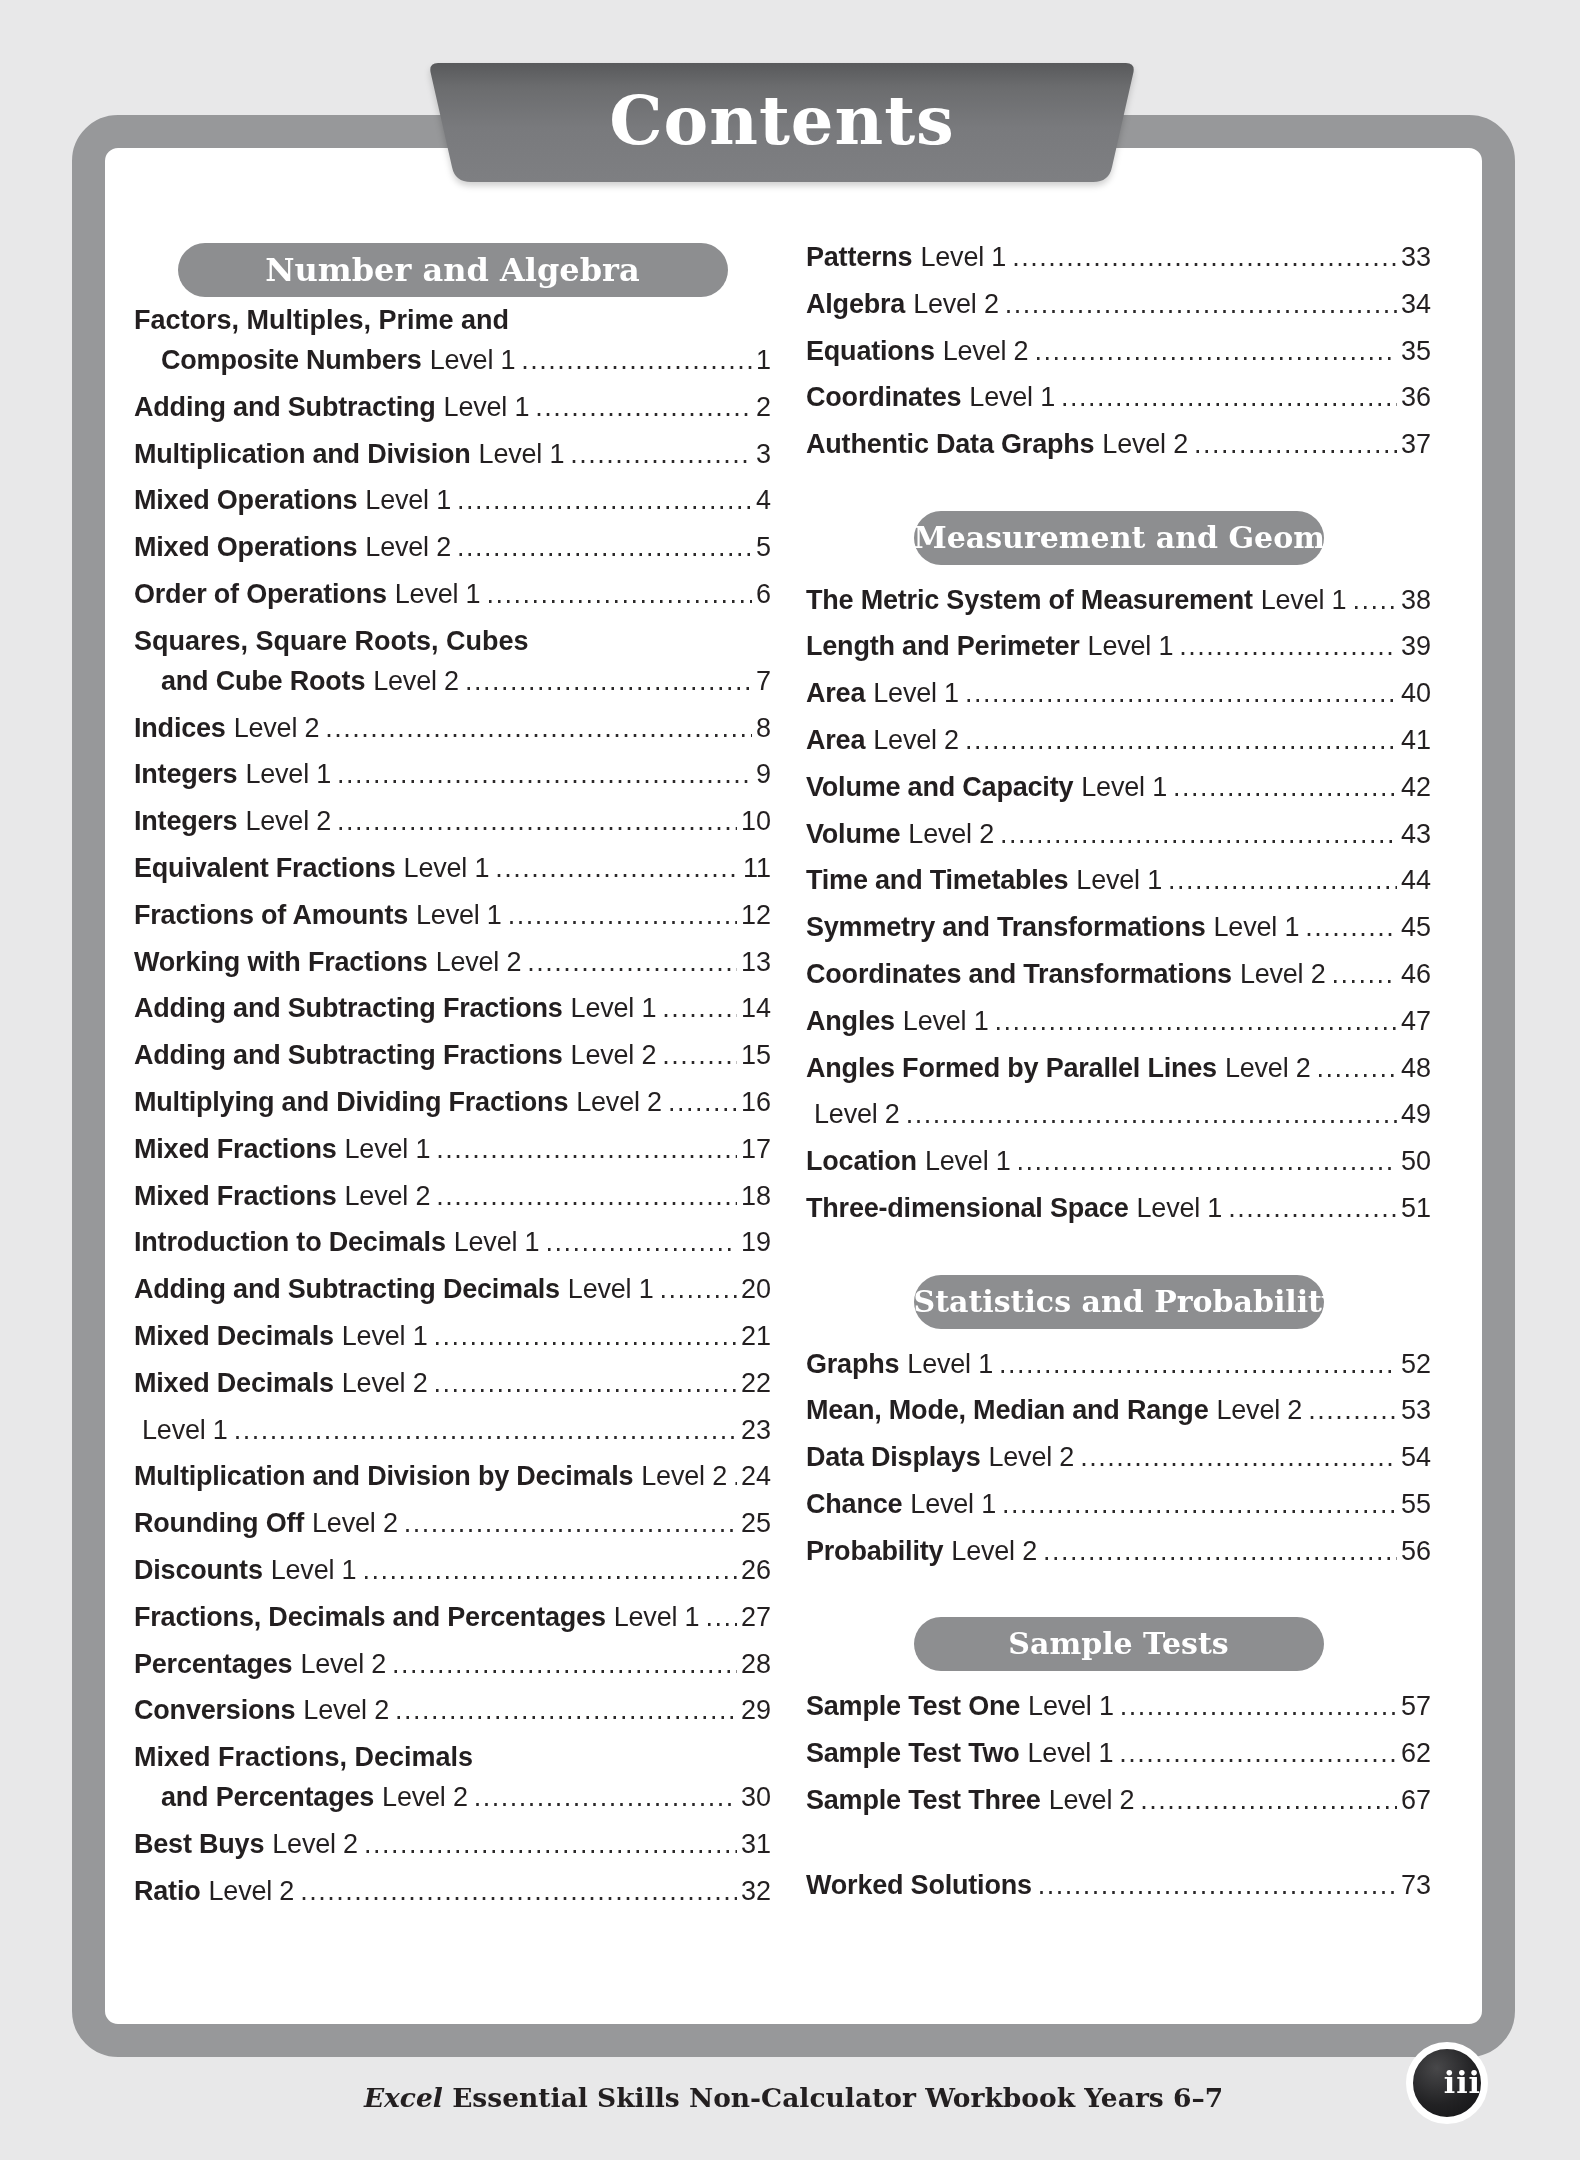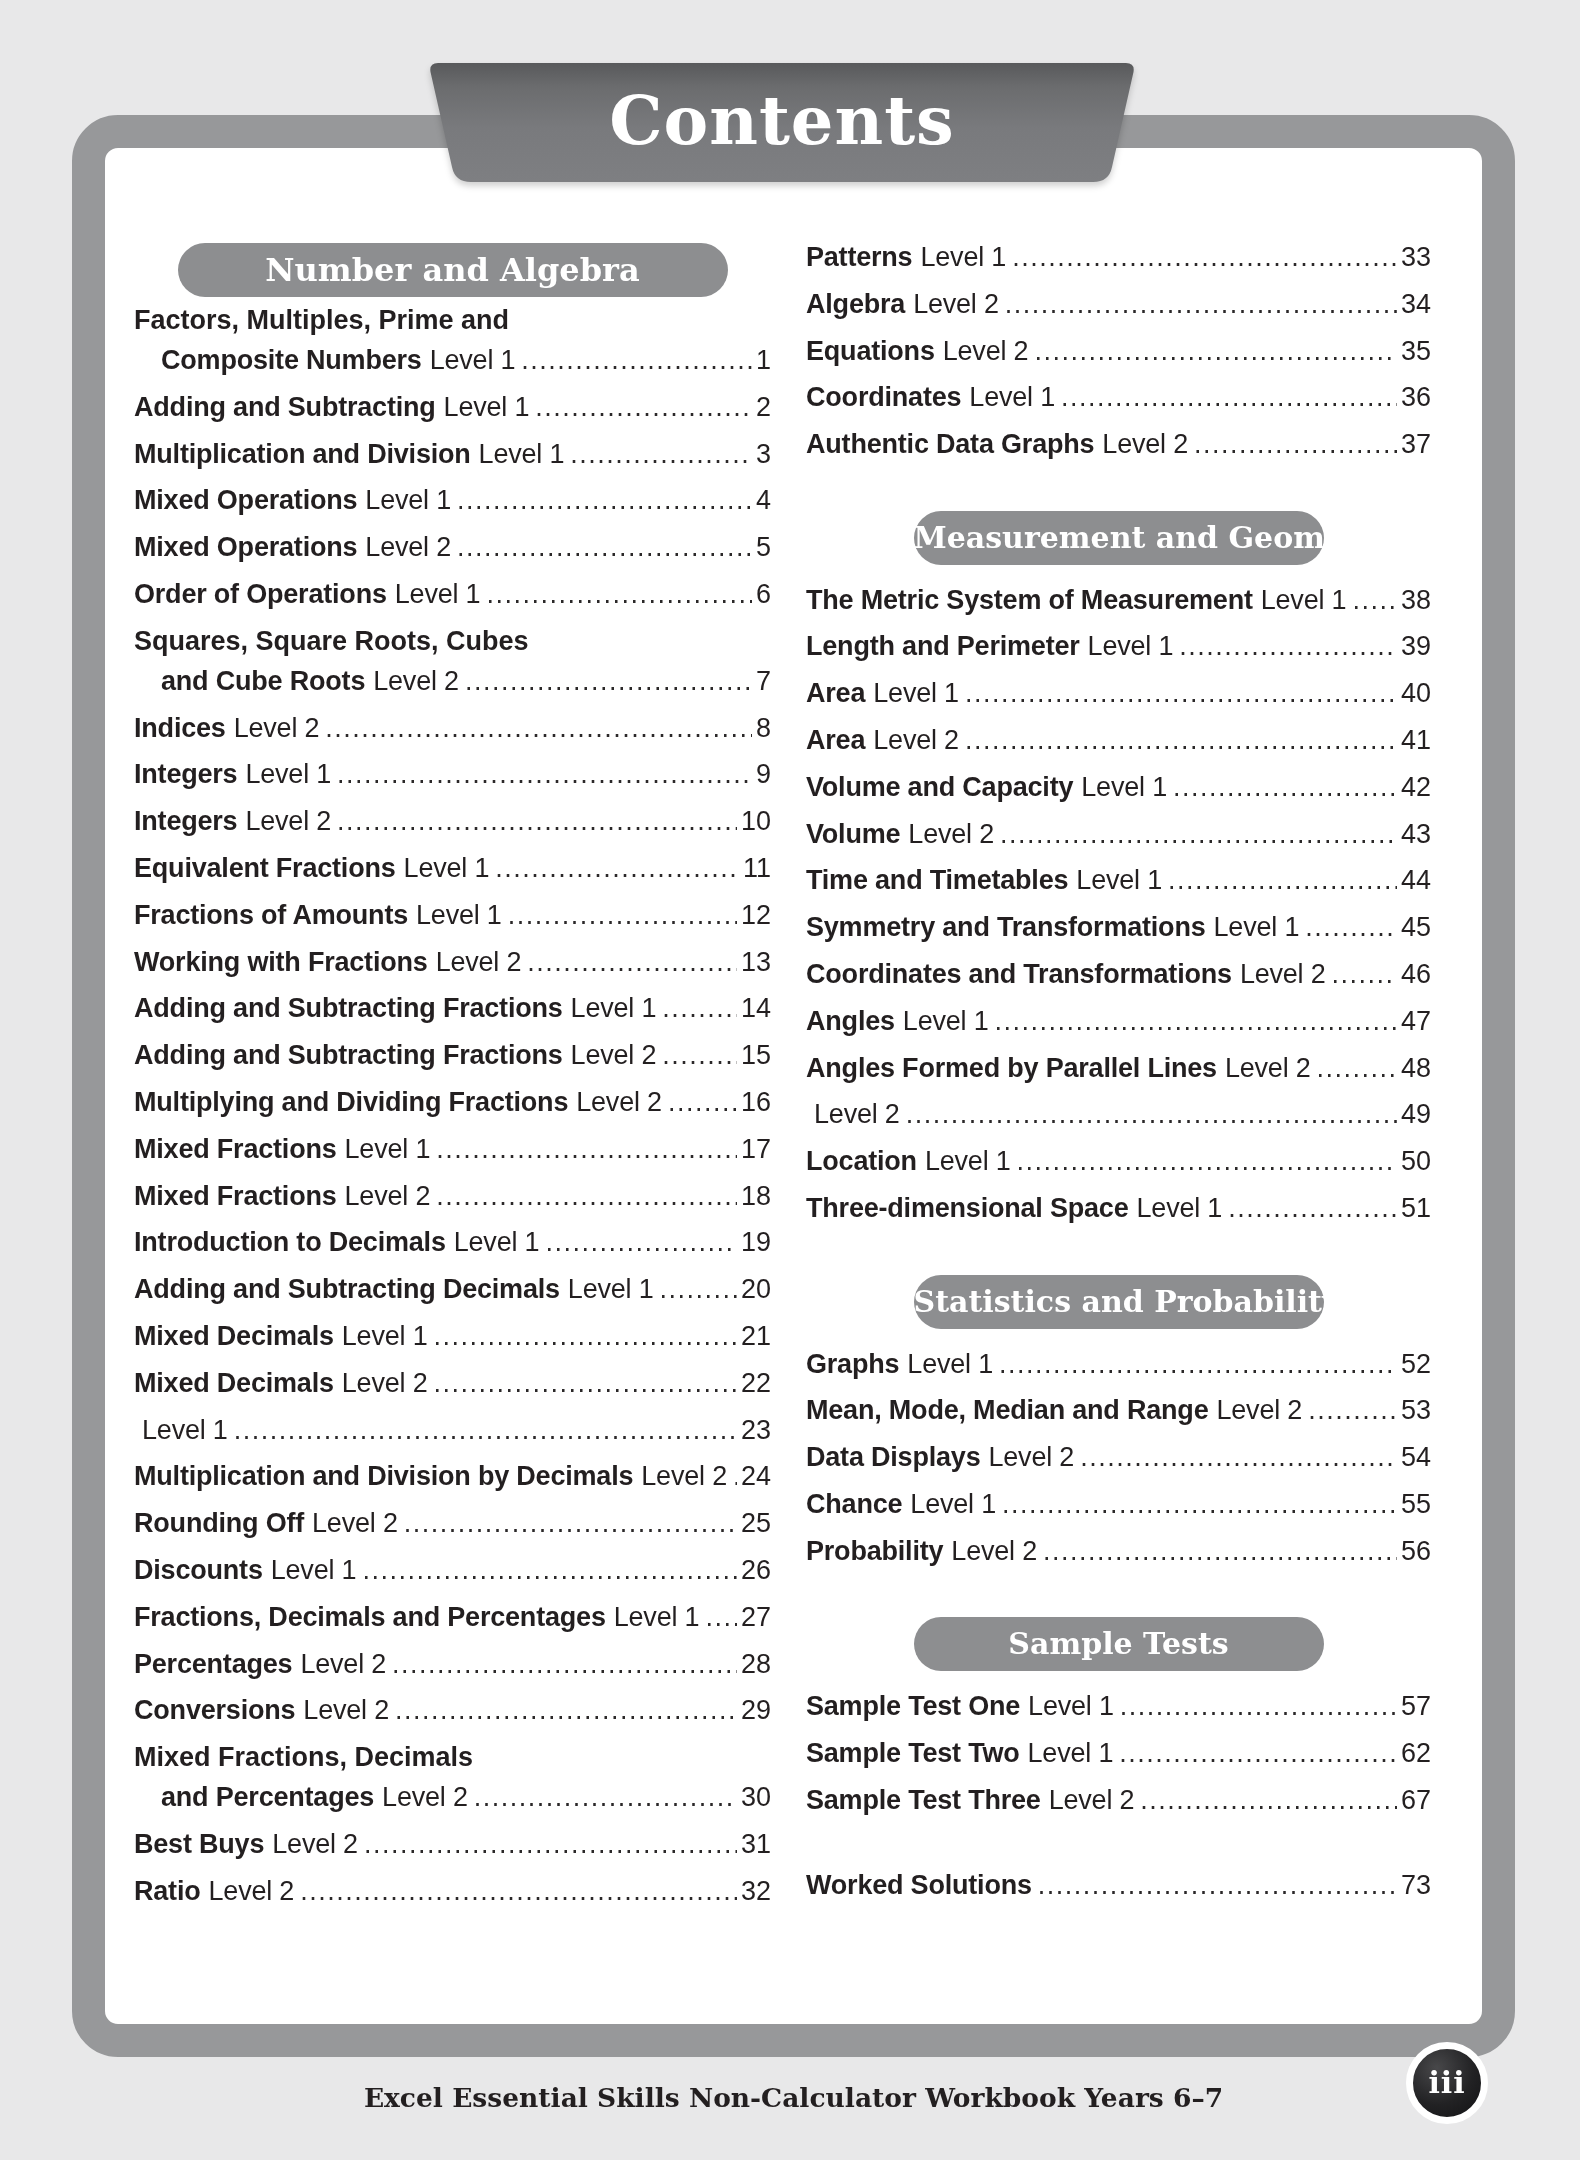--- a/index.html
+++ b/index.html
@@ -45,26 +45,26 @@
   }
   .entry .leader::after{content:"......................................................................................................................................................";}
   .entry .pg{flex:0 0 auto;font-weight:400;text-align:right;padding-left:4px;}
   .entry.gap{margin-top:55px;}
   
   .footer{
     position:absolute;left:72px;top:2078px;width:1443px;height:40px;line-height:40px;
     text-align:center;font-family:"DejaVu Serif","Liberation Serif",serif;
     font-weight:bold;font-size:26.5px;color:#231f20;
   }
-  .footer .f-italic{}
+  .footer .f-italic{font-style:italic;}
   .badge{
     position:absolute;left:1406px;top:2042px;width:68px;height:68px;
     box-sizing:content-box;border:7px solid #ffffff;border-radius:50%;
     background:radial-gradient(circle at 35% 28%, #48484a 0%, #222224 55%, #121214 100%);
-    text-align:center;line-height:68px;
+    text-align:right;line-height:68px;
     font-family:"DejaVu Serif","Liberation Serif",serif;font-weight:bold;
     font-size:30px;color:#ffffff;letter-spacing:1px;
   }
 </style>
 </head>
 <body>
 
 <div class="page"></div>
 
 <svg class="banner-svg" viewBox="0 0 708 122" aria-hidden="true">

